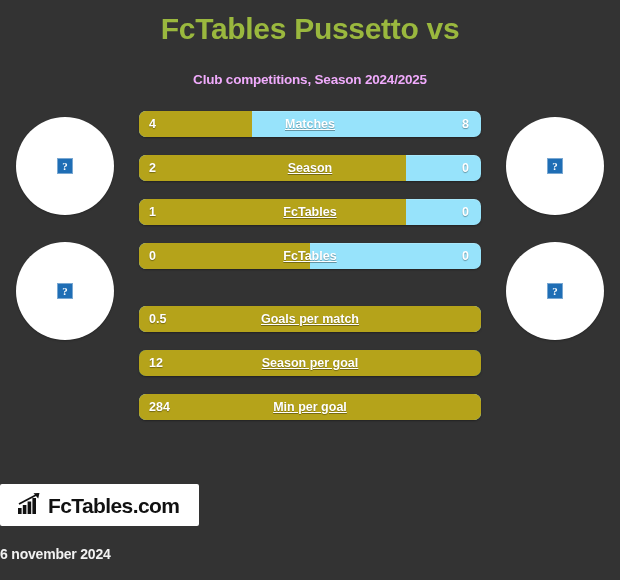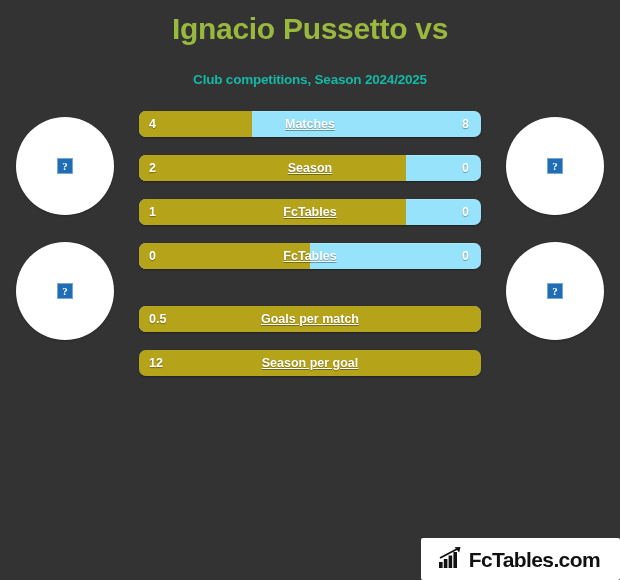--- a/index.html
+++ b/index.html
@@ -24,21 +24,21 @@
     color: #9ab83e;
     font-size: 30px;
     font-weight: bold;
     line-height: 38px;
     letter-spacing: -0.3px;
     margin: 0;
     padding: 0 60px;
     white-space: nowrap;
   }
   .subtitle {
-    color: #14b8a6;
+    color: #f0abfc;
     font-size: 13.5px;
     font-weight: bold;
     margin-top: 24px;
     letter-spacing: -0.2px;
   }
 
   
   .body-area {
     position: relative;
     margin-top: 24px;
@@ -120,21 +120,21 @@
     text-decoration: underline;
   }
   .bar-val-left  { left: 10px;  }
   .bar-val-right { right: 12px; }
 
   
   .footer {
     position: absolute;
     left: 0; right: 0;
     bottom: 0;
-    text-align: right;
+    text-align: left;
   }
   .logo-box {
     display: inline-block;
     background: #ffffff;
     padding: 9px 20px 8px 18px;
     border-radius: 2px;
   }
   .logo-inner {
     display: flex;
     align-items: center;
@@ -153,21 +153,21 @@
     color: #f2f2f2;
     font-size: 14px;
     font-weight: bold;
     letter-spacing: -0.2px;
   }
 </style>
 </head>
 <body>
 
 <div class="header">
-  <div class="title">Ignacio Pussetto vs</div>
+  <div class="title">FcTables Pussetto vs</div>
   <div class="subtitle">Club competitions, Season 2024/2025</div>
 </div>
 
 <div class="body-area">
 
   <div class="badge badge-home-1">
     <span class="broken-img">?</span>
   </div>
   <div class="badge badge-home-2">
     <span class="broken-img">?</span>
@@ -206,33 +206,39 @@
       </div>
       <div class="bar-row" style="background: rgb(151, 227, 251); margin-top: 37px;">
         <div class="bar-fill" style="width: 100%; background: rgb(181, 163, 26);"></div>
         <span class="bar-val-left">0.5</span>
         <span class="bar-label">Goals per match</span>
       </div>
       <div class="bar-row" style="background: #0369a1;">
         <div class="bar-fill" style="width: 100%; background: rgb(181, 163, 26);"></div>
         <span class="bar-val-left">12</span>
         <span class="bar-label">Season per goal</span>
+      </div>
+      <div class="bar-row" style="background: rgb(151, 227, 251);">
+        <div class="bar-fill" style="width: 100%; background: rgb(181, 163, 26);"></div>
+        <span class="bar-val-left">284</span>
+        <span class="bar-label">Min per goal</span>
       </div>
     </div>
 </div>
 
 <div class="footer">
   <div class="logo-box">
     <div class="logo-inner">
       <span>
         <svg width="24" height="21" viewBox="0 0 24 21" aria-hidden="true">
           <rect x="0" y="15" width="3.6" height="6" fill="#111111"></rect>
           <rect x="4.8" y="12" width="3.6" height="9" fill="#111111"></rect>
           <rect x="9.6" y="8.5" width="3.6" height="12.5" fill="#111111"></rect>
           <rect x="14.4" y="5" width="3.6" height="16" fill="#111111"></rect>
           <path d="M1 11 L20 1" stroke="#111111" stroke-width="1.8" fill="none"></path>
           <path d="M15.5 0.2 L21.5 0 L20.2 5.6 Z" fill="#111111"></path>
         </svg>
       </span>
       <span class="logo-text">FcTables.com</span>
     </div>
   </div>
+  <div class="footer-date">6 november 2024</div>
 </div>
 
 </body></html>

